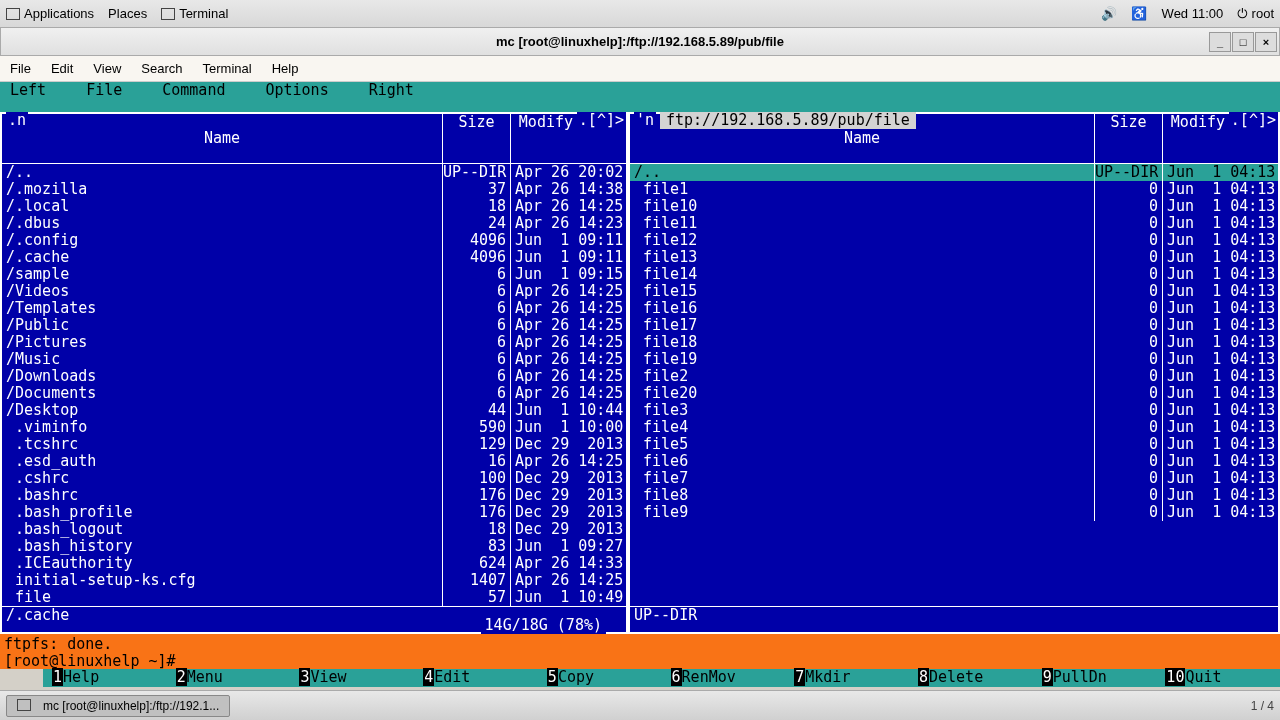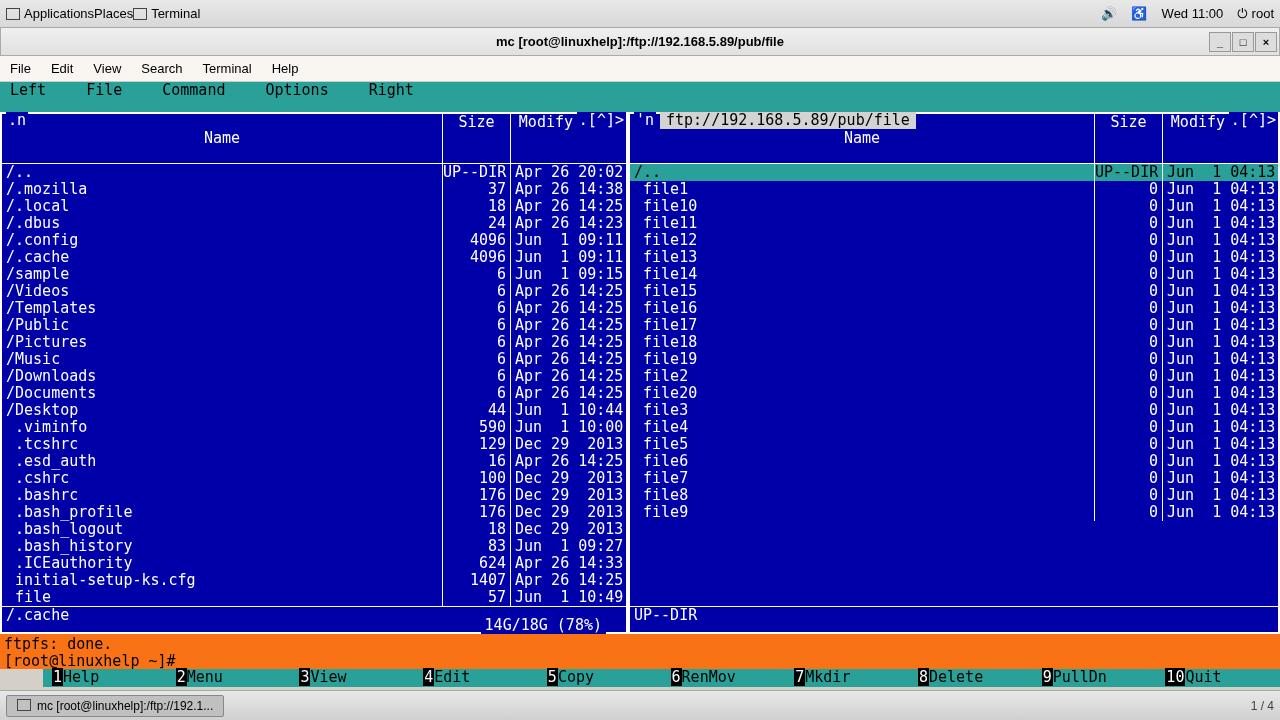--- a/index.html
+++ b/index.html
@@ -11,21 +11,21 @@
   overflow: hidden;
 }
 .topbar {
   height: 28px;
   background: linear-gradient(#e8e8e8, #d8d8d8);
   border-bottom: 1px solid #aaa;
   display: flex; align-items: center;
   padding: 0 6px; gap: 14px;
   font-family: sans-serif; font-size: 13px;
 }
-.topbar .left { display: flex; }
+.topbar .left { display: flex; gap: 14px; }
 .topbar .right { margin-left: auto; display: flex; gap: 14px; align-items: center; }
 .topbar-item { display: flex; align-items: center; gap: 4px; }
 .titlebar {
   height: 28px;
   background: linear-gradient(#f0f0f0, #e0e0e0);
   border: 1px solid #aaa; border-top: none;
   display: flex; align-items: center; justify-content: center;
   position: relative;
   font-family: sans-serif; font-size: 13px; font-weight: bold;
 }
@@ -76,21 +76,21 @@
 .fkeys { background: #2aa198; color: #000; display: flex; height: 18px; margin-left: 43px; }
 .fkey { flex: 1; white-space: pre; }
 .fkey b { color: #fff; background: #000; padding: 0 1px; font-weight: normal; }
 .taskbar {
   position: absolute; bottom: 0; left: 0; right: 0;
   height: 30px; background: linear-gradient(#e8e8e8, #d0d0d0);
   border-top: 1px solid #aaa;
   display: flex; align-items: center; padding: 0 6px;
   font-family: sans-serif; font-size: 12px;
 }
-.taskbtn { background: #c0c0c0; border: 1px solid #888; padding: 3px 10px; border-radius: 2px; display: flex; align-items: flex-start; gap: 6px; }
+.taskbtn { background: #c0c0c0; border: 1px solid #888; padding: 3px 10px; border-radius: 2px; display: flex; align-items: flex-start; gap: 12px; }
 .taskbar .right { margin-left: auto; color: #444; }
 .mono-icon { width: 14px; height: 12px; border: 1px solid #444; display: inline-block; }
 .disk-usage { position: absolute; bottom: -2px; right: 20px; background: #0000a8; padding: 0 4px; }
 </style>
 </head>
 <body>
 
 <div class="topbar">
   <div class="left">
     <span class="topbar-item">

